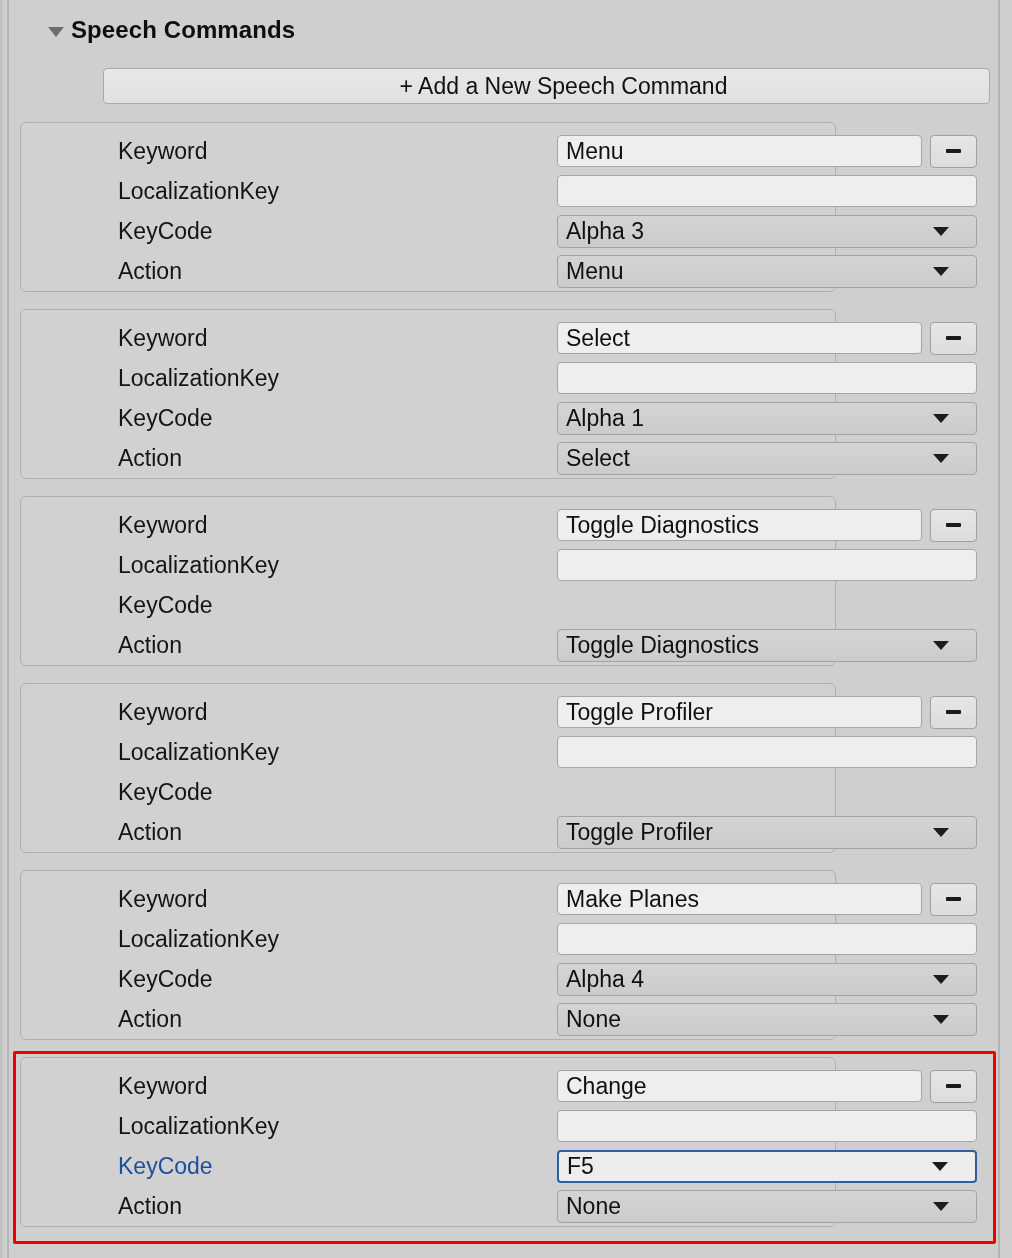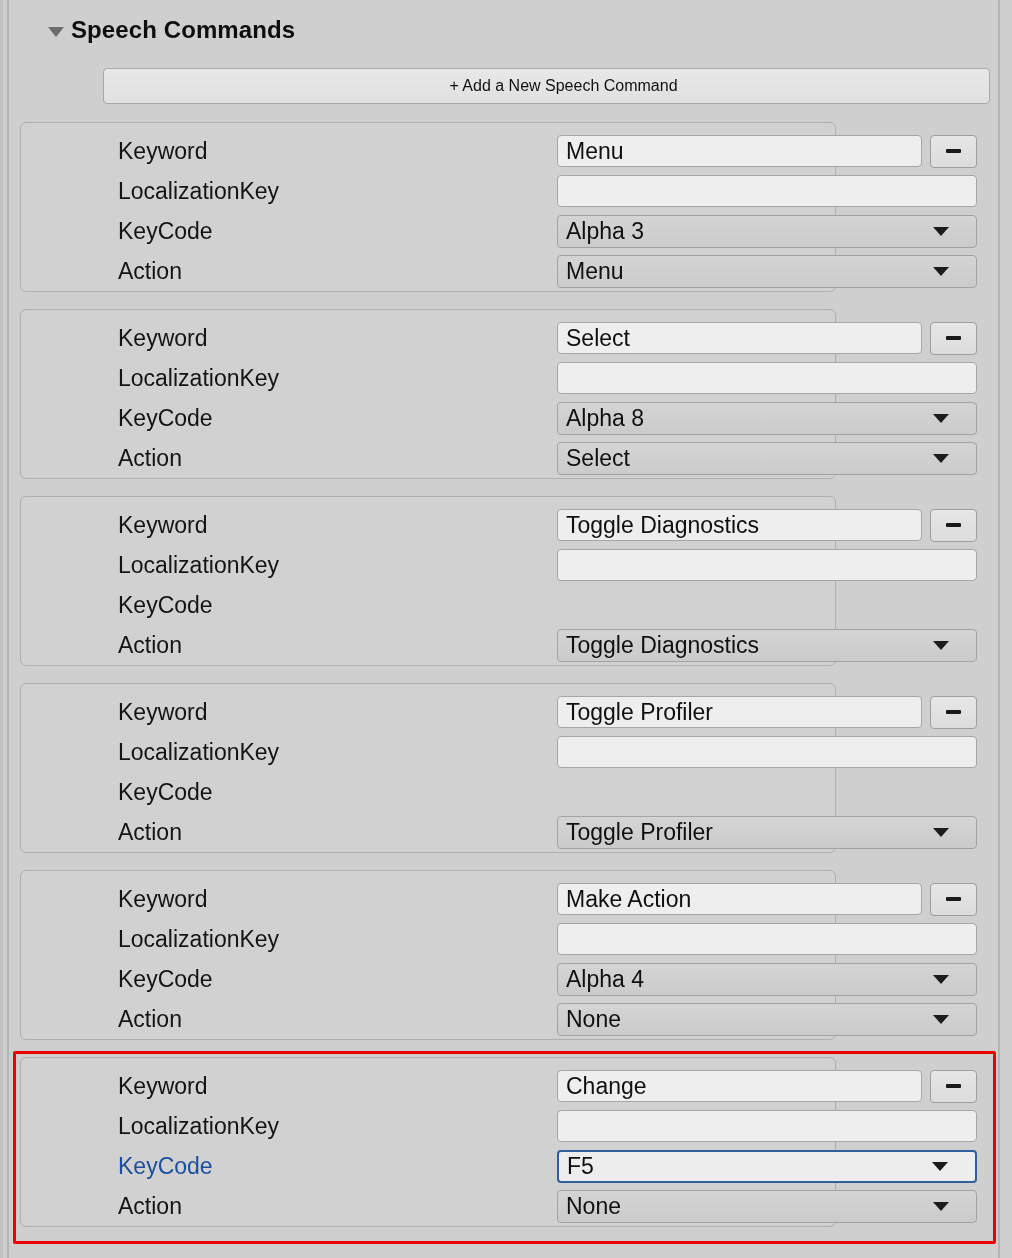--- a/index.html
+++ b/index.html
@@ -70,21 +70,21 @@
   .add-btn {
     position: absolute;
     left: 103px;
     top: 68px;
     width: 887px;
     height: 36px;
     background: linear-gradient(#e8e8e8, #e0e0e0);
     border: 1px solid #a9a9a9;
     border-radius: 4px;
     font-family: "Liberation Sans", sans-serif;
-    font-size: 16px;
+    font-size: 23px;
     color: #111;
     display: flex;
     align-items: center;
     justify-content: center;
     cursor: default;
     padding-left: 34px;
   }
 
   
   .group {
@@ -267,21 +267,21 @@
         </div>
         <div class="row r1">
           <span class="label">LocalizationKey</span>
           <div class="field wide">
             <span></span>
           </div>
         </div>
         <div class="row r2">
           <span class="label">KeyCode</span>
           <div class="dropdown">
-            <span class="dd-value">Alpha 8</span>
+            <span class="dd-value">Alpha 1</span>
             <span class="caret"></span>
           </div>
         </div>
         <div class="row r3">
           <span class="label">Action</span>
           <div class="dropdown">
             <span class="dd-value">Select</span>
             <span class="caret"></span>
           </div>
         </div>
@@ -337,21 +337,21 @@
           <div class="dropdown">
             <span class="dd-value">Toggle Profiler</span>
             <span class="caret"></span>
           </div>
         </div>
       </div>
       <div class="group" style="top: 870px;">
         <div class="row r0">
           <span class="label">Keyword</span>
           <div class="field keyword">
-            <span>Make Action</span>
+            <span>Make Planes</span>
           </div>
           <div class="minus-btn">
             <span class="minus-glyph"></span>
           </div>
         </div>
         <div class="row r1">
           <span class="label">LocalizationKey</span>
           <div class="field wide">
             <span></span>
           </div>

